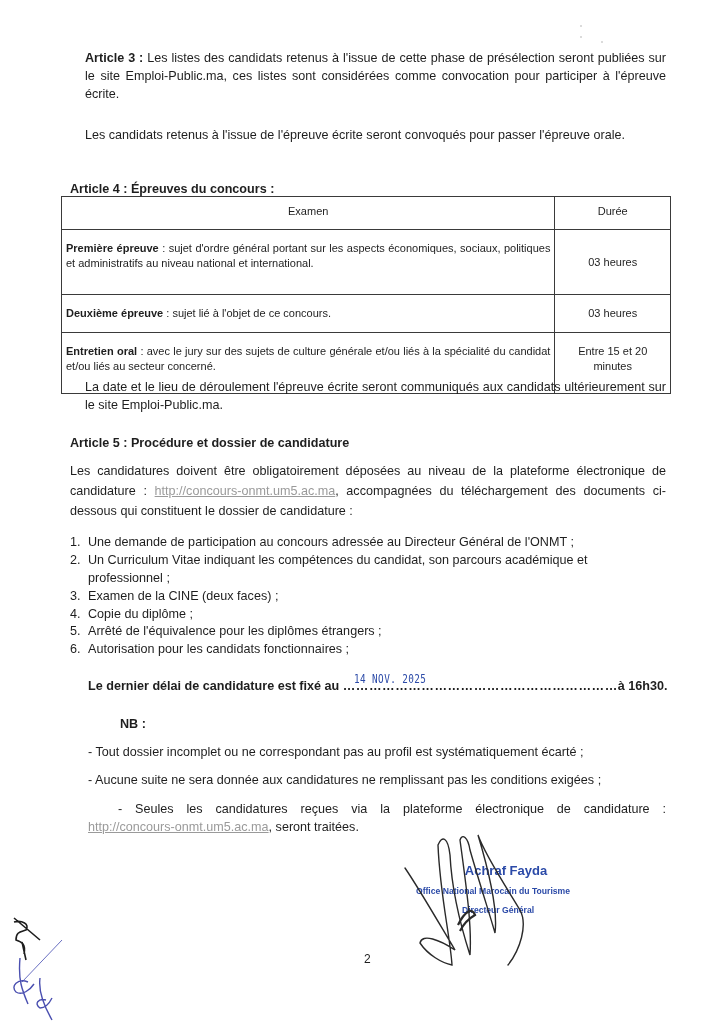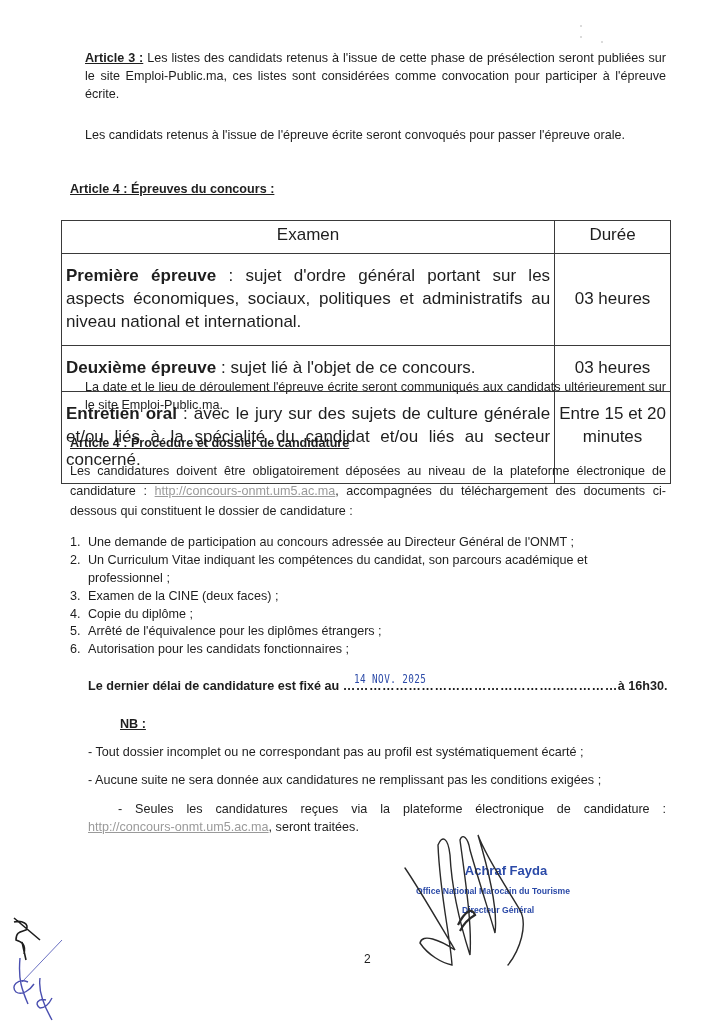--- a/index.html
+++ b/index.html
@@ -3,30 +3,30 @@
   <meta charset="utf-8">
   <style>
     html, body { margin: 0; padding: 0; background: #ffffff; }
     body {
       width: 724px; height: 1024px; position: relative; overflow: hidden;
       font-family: "Liberation Sans", "DejaVu Sans", sans-serif;
       color: #1e1e1e; font-size: 12.6px; line-height: 1.42;
     }
     .page { position: absolute; left: 0; top: 0; width: 724px; height: 1024px; }
     .p { position: absolute; text-align: justify; text-align-last: left; margin: 0; }
-    .u { text-decoration: underline; }
+    .u { }
     b { font-weight: bold; }
 
     #art3 { left: 85px; top: 50px; width: 581px; }
     #art3-follow { left: 85px; top: 127px; width: 581px; }
     #art4-title { left: 70px; top: 181px; font-weight: bold; }
 
     table.exams {
-      position: absolute; left: 61px; top: 220px; width: 610px;
-      border-collapse: collapse; font-size: 17px; line-height: 1.35;
+      position: absolute; left: 61px; top: 196px; width: 610px;
+      border-collapse: collapse; font-size: 11px; line-height: 1.35;
     }
     table.exams td, table.exams th {
       border: 1.4px solid #3a3a3a; padding: 11px 4px; vertical-align: top;
     }
     table.exams th { font-weight: normal; text-align: center; height: 24px; vertical-align: middle; padding: 2px 4px 6px 4px; }
     table.exams td.desc { text-align: justify; width: 493px; }
     table.exams td.dur { text-align: center; vertical-align: middle; width: 108px; }
     table.exams td.dur.top { vertical-align: top; }
     table.exams tr.r1 td { height: 42px; }
     table.exams tr.r3 td { height: 38px; }
@@ -103,21 +103,21 @@
     </tr>
     <tr class="r3">
       <td class="desc"><b>Entretien oral</b><span> : avec le jury sur des sujets de culture générale et/ou liés à la spécialité du candidat et/ou liés au secteur concerné.</span></td>
       <td class="dur top">Entre 15 et 20 minutes</td>
     </tr>
   </tbody>
     </table>
 
   <p class="p" id="date-lieu">La date et le lieu de déroulement l'épreuve écrite seront communiqués aux candidats ultérieurement sur le site Emploi-Public.ma.</p>
 
-  <div class="p u" id="art5-title">Article 4 : Procédure et dossier de candidature</div>
+  <div class="p u" id="art5-title">Article 5 : Procédure et dossier de candidature</div>
 
   <p class="p" id="art5-body">
     <span>Les candidatures doivent être obligatoirement déposées au niveau de la plateforme électronique de candidature : </span><a class="link">http://concours-onmt.um5.ac.ma</a><span>,  accompagnées du téléchargement des documents ci-dessous qui constituent le dossier de candidature :</span>
   </p>
 
   <ol class="docs">
     <li><span class="num">1.</span><span>Une demande de participation au concours adressée au Directeur Général de l'ONMT ;</span></li>
     <li><span class="num">2.</span><span>Un Curriculum Vitae indiquant les compétences du candidat, son parcours académique et professionnel ;</span></li>
     <li><span class="num">3.</span><span>Examen de la CINE (deux faces) ;</span></li>
     <li><span class="num">4.</span><span>Copie du diplôme ;</span></li>

